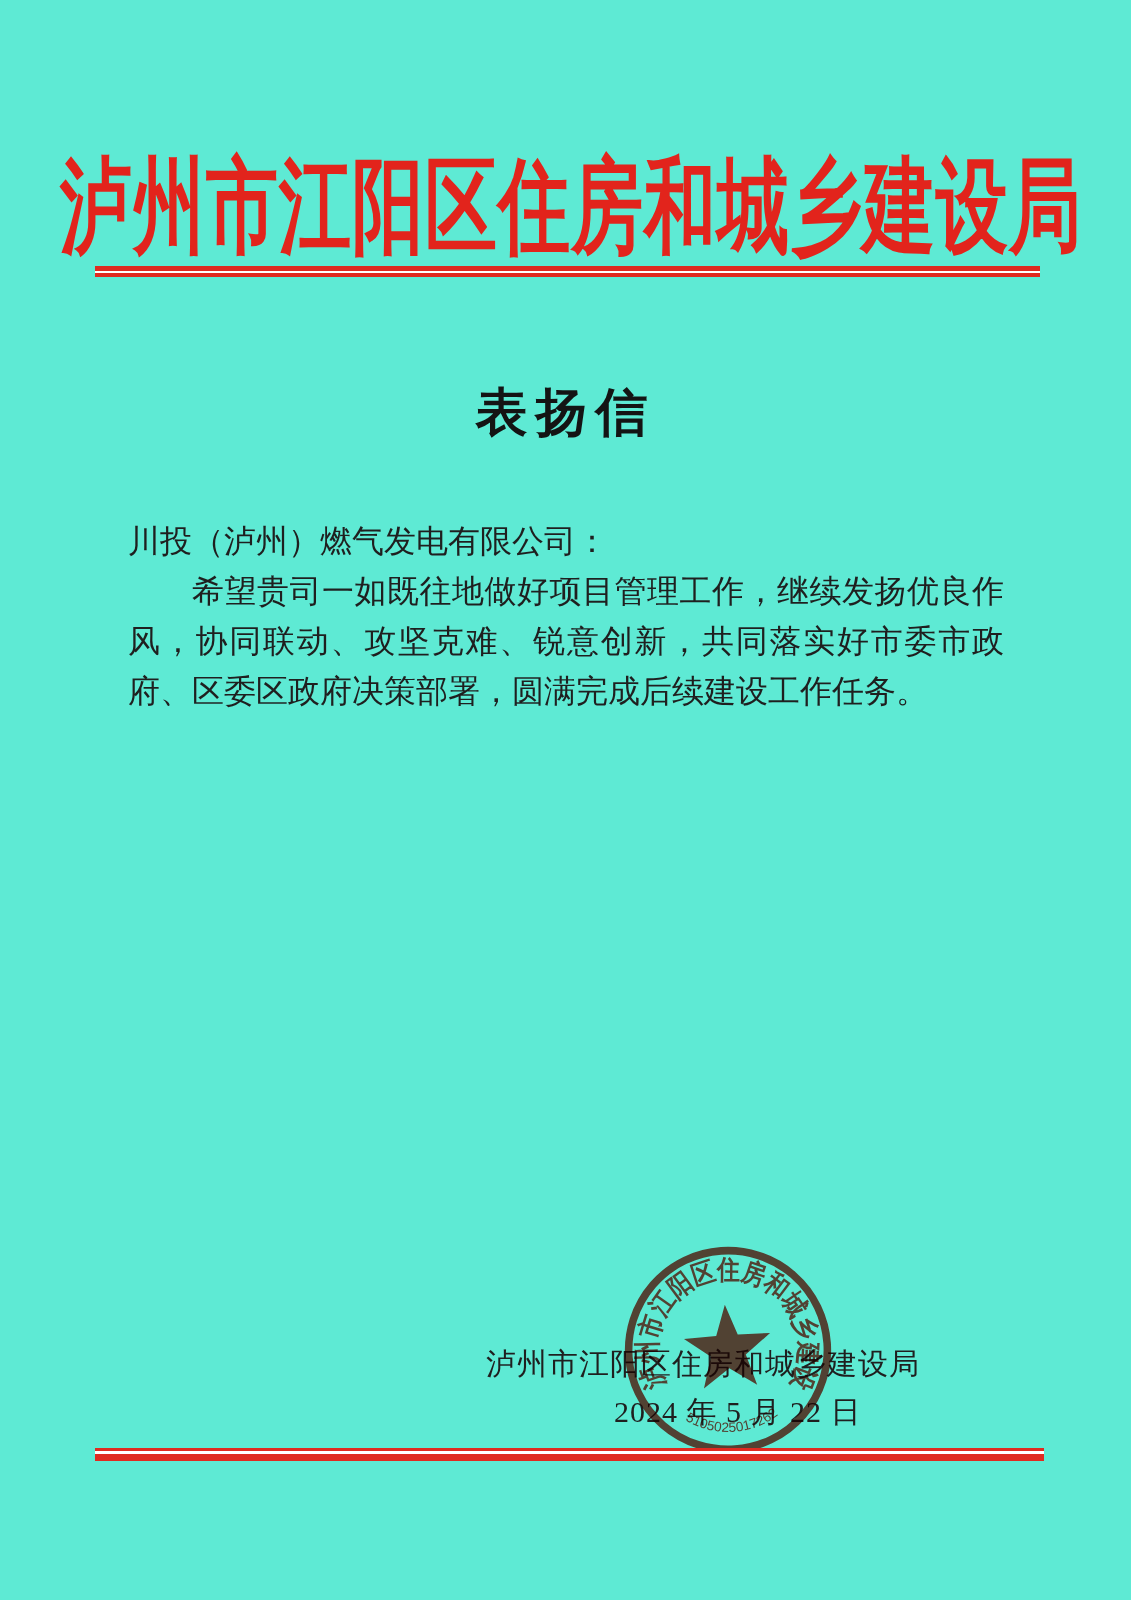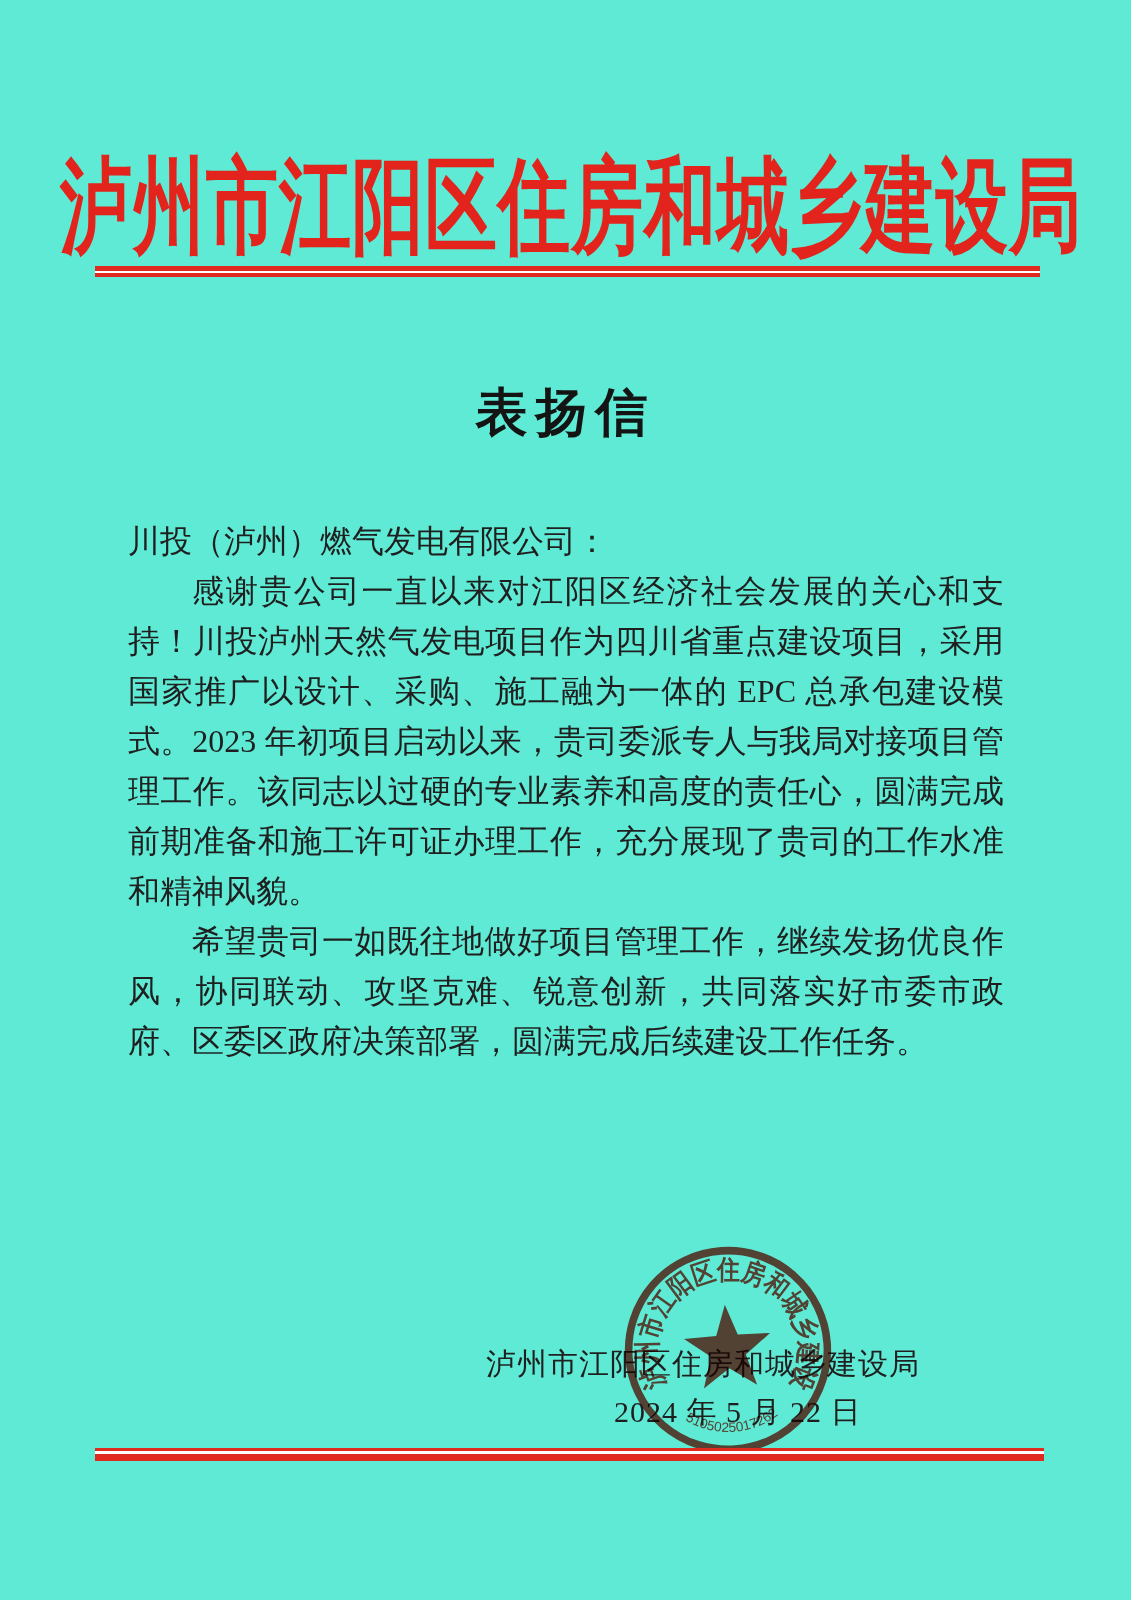--- a/index.html
+++ b/index.html
@@ -83,21 +83,20 @@
   <div class="header-rule">
     <div class="thick"></div>
     <div class="gap"></div>
     <div class="thin"></div>
   </div>
 
   <div class="letter-title">表扬信</div>
 
   <div class="letter-body">
     <p>川投（泸州）燃气发电有限公司：</p>
-    <p class="indent">感谢贵公司一直以来对江阳区经济社会发展的关心和支持！川投泸州天然气发电项目作为四川省重点建设项目，采用国家推广以设计、采购、施工融为一体的 EPC 总承包建设模式。2023 年初项目启动以来，贵司委派专人与我局对接项目管理工作。该同志以过硬的专业素养和高度的责任心，圆满完成前期准备和施工许可证办理工作，充分展现了贵司的工作水准和精神风貌。</p>
     <p class="indent">希望贵司一如既往地做好项目管理工作，继续发扬优良作风，协同联动、攻坚克难、锐意创新，共同落实好市委市政府、区委区政府决策部署，圆满完成后续建设工作任务。</p>
   </div>
 
   <div class="signature-line">泸州市江阳区住房和城乡建设局</div>
 
   <div class="date-line">2024 年 5 月 22 日</div>
 
   <svg class="seal" viewBox="0 0 200 200" xmlns="http://www.w3.org/2000/svg">
     <defs>
       <path id="arcTop" d="M 40.2 127.9 A 66 66 0 1 1 159.8 127.9" fill="none"></path>

